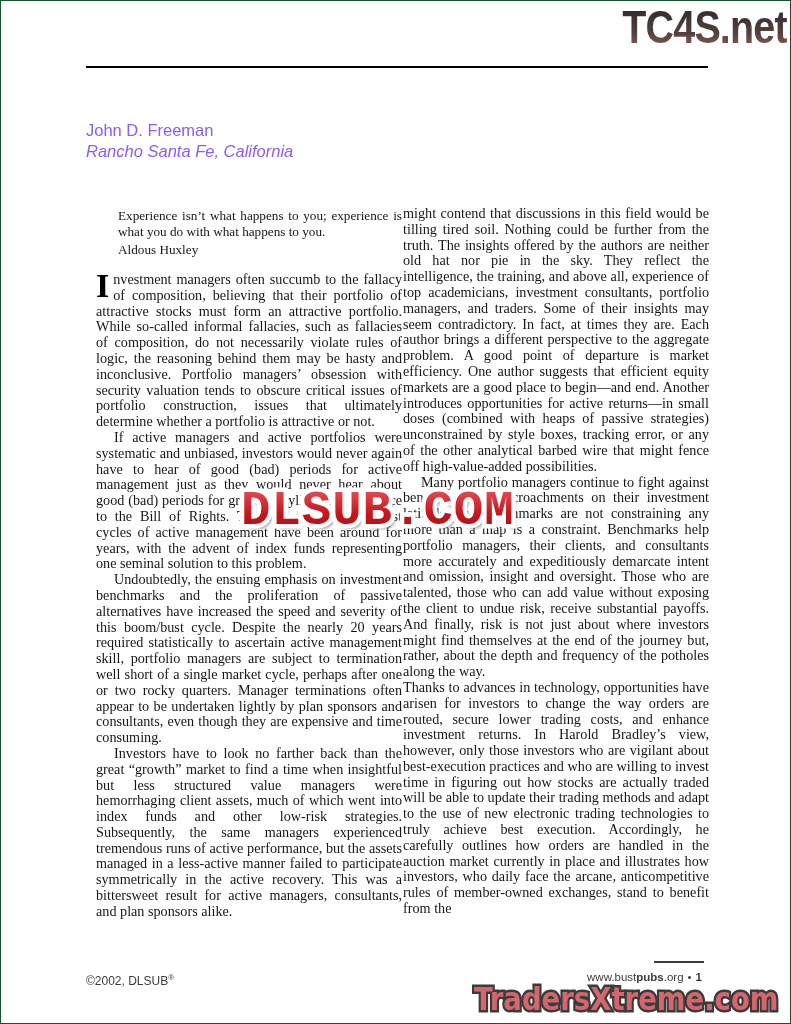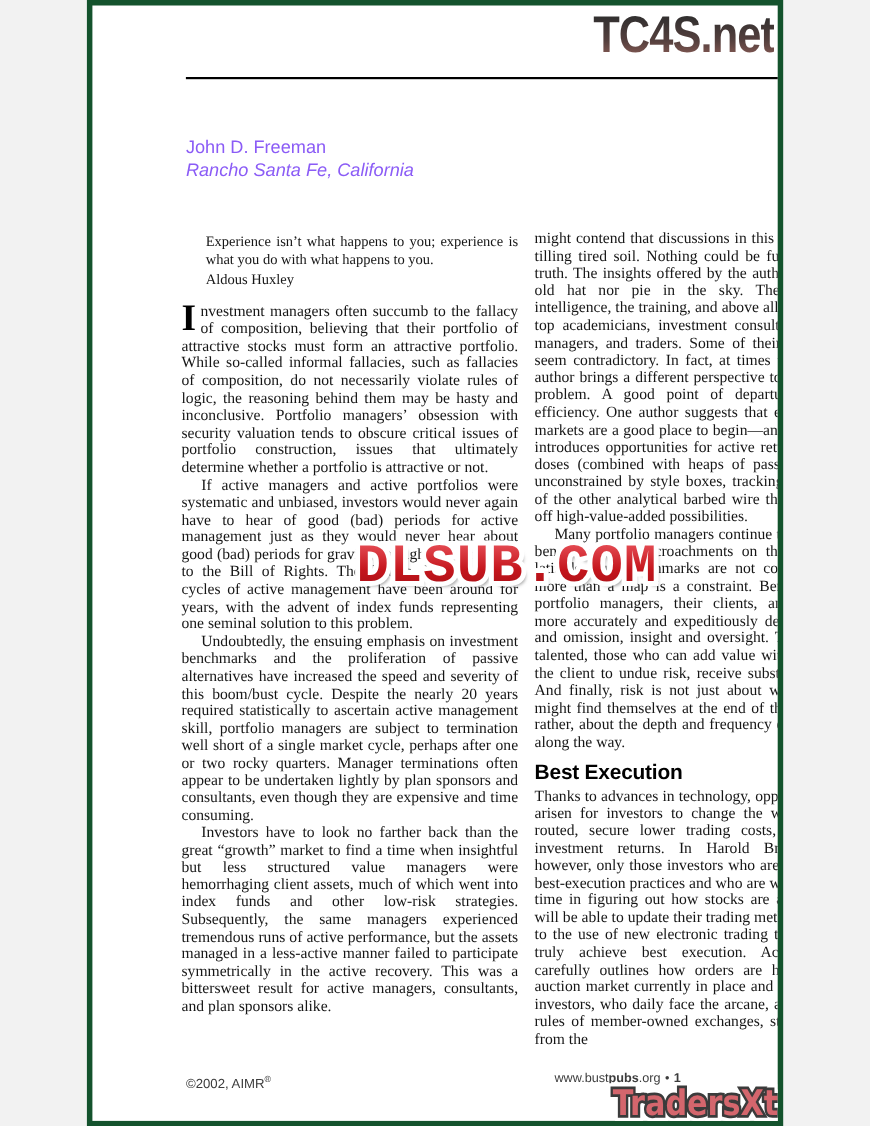--- a/index.html
+++ b/index.html
@@ -1,19 +1,19 @@
 <!DOCTYPE html>
 <html lang="en" style="--body-text: #161616; --footer-text: #3c3c3c; --wm-top-dark: #2e2e2e; --wm-top-red: #916059; --wm-mid-red: #c5161d; --wm-mid-red-light: #e8525a; --wm-bottom-fill: #d4666d; --wm-bottom-outline: #3b3b3b;"><head>
 <meta charset="utf-8">
 <style>
   html,body { margin:0; padding:0; background:#f2f2f2; }
   .page {
-    position:relative; width:633px; height:1024px; background:#ffffff;
+    position:relative; width:791px; height:1024px; background:#ffffff;
     overflow:hidden; margin:0 auto; box-sizing:border-box;
-    border:5px solid #14532d;
+    border:1px solid #14532d;
     font-family:"Liberation Serif", serif; color:var(--body-text);
   }
 
   
   .wm-top {
     position:absolute; top:-2px; right:3px; white-space:nowrap;
     font-family:"Liberation Sans", sans-serif; font-weight:bold;
     font-size:47px; letter-spacing:-1px;
     transform:scaleX(0.84); transform-origin:100% 0;
     background:linear-gradient(180deg, var(--wm-top-dark) 18%, #55403e 62%, var(--wm-top-red) 95%);
@@ -31,21 +31,21 @@
     position:absolute; left:85px; top:119px;
     font-family:"Liberation Sans", sans-serif; font-size:16.5px; line-height:21px; color:#8b5cf6;
   }
   .byline .ital { font-style:italic; }
 
   
   .col {
     position:absolute; top:205px; width:306px;
     font-size:14.2px; line-height:15.8px; text-align:justify; color:var(--body-text);
   }
-  .col-left  { left:81px; }
+  .col-left  { left:95px; }
   .col-right { left:402px; }
   .col p { margin:0; text-indent:18px; }
   .col p.flush { text-indent:0; }
 
   .epigraph { margin:2px 0 14px 22px; font-size:13.2px; line-height:16px; }
   .epigraph .attr { display:block; margin-top:2px; padding-right:2px; }
 
   .dropcap {
     float:left; font-weight:bold; font-size:34px; line-height:26px;
     padding:1px 4px 0 0; color:#000;
@@ -123,30 +123,29 @@
     </div>
     <p class="flush"><span class="dropcap">I</span><span>nvestment managers often succumb to the fallacy of composition, believing that their portfolio of attractive stocks must form an attractive portfolio. While so-called informal fallacies, such as fallacies of composition, do not necessarily violate rules of logic, the reasoning behind them may be hasty and inconclusive. Portfolio managers’ obsession with security valuation tends to obscure critical issues of portfolio construction, issues that ultimately determine whether a portfolio is attractive or not.</span></p>
     <p>If active managers and active portfolios were systematic and unbiased, investors would never again have to hear of good (bad) periods for active management just as they would never hear about good (bad) periods for gravity, daylight, or adherence to the Bill of Rights. The fact is that boom/bust cycles of active management have been around for years, with the advent of index funds representing one seminal solution to this problem.</p>
     <p>Undoubtedly, the ensuing emphasis on investment benchmarks and the proliferation of passive alternatives have increased the speed and severity of this boom/bust cycle. Despite the nearly 20 years required statistically to ascertain active management skill, portfolio managers are subject to termination well short of a single market cycle, perhaps after one or two rocky quarters. Manager terminations often appear to be undertaken lightly by plan sponsors and consultants, even though they are expensive and time consuming.</p>
     <p>Investors have to look no farther back than the great “growth” market to find a time when insightful but less structured value managers were hemorrhaging client assets, much of which went into index funds and other low-risk strategies. Subsequently, the same managers experienced tremendous runs of active performance, but the assets managed in a less-active manner failed to participate symmetrically in the active recovery. This was a bittersweet result for active managers, consultants, and plan sponsors alike.</p>
   </div>
 
   <div class="col col-right">
     <p class="flush">might contend that discussions in this field would be tilling tired soil. Nothing could be further from the truth. The insights offered by the authors are neither old hat nor pie in the sky. They reflect the intelligence, the training, and above all, experience of top academicians, investment consultants, portfolio managers, and traders. Some of their insights may seem contradictory. In fact, at times they are. Each author brings a different perspective to the aggregate problem. A good point of departure is market efficiency. One author suggests that efficient equity markets are a good place to begin—and end. Another introduces opportunities for active returns—in small doses (combined with heaps of passive strategies) unconstrained by style boxes, tracking error, or any of the other analytical barbed wire that might fence off high-value-added possibilities.</p>
     <p>Many portfolio managers continue to fight against benchmarks as encroachments on their investment latitude. But benchmarks are not constraining any more than a map is a constraint. Benchmarks help portfolio managers, their clients, and consultants more accurately and expeditiously demarcate intent and omission, insight and oversight. Those who are talented, those who can add value without exposing the client to undue risk, receive substantial payoffs. And finally, risk is not just about where investors might find themselves at the end of the journey but, rather, about the depth and frequency of the potholes along the way.</p>
-    <h2 class="section-heading">Best Execution</h2>
     <p class="flush">Thanks to advances in technology, opportunities have arisen for investors to change the way orders are routed, secure lower trading costs, and enhance investment returns. In Harold Bradley’s view, however, only those investors who are vigilant about best-execution practices and who are willing to invest time in figuring out how stocks are actually traded will be able to update their trading methods and adapt to the use of new electronic trading technologies to truly achieve best execution. Accordingly, he carefully outlines how orders are handled in the auction market currently in place and illustrates how investors, who daily face the arcane, anticompetitive rules of member-owned exchanges, stand to benefit from the</p>
   </div>
 
   <div class="wm-mid">
     <span class="layer stroke">DLSUB.COM</span>
     <span class="layer fill">DLSUB.COM</span>
   </div>
 
-  <div class="footer-copyright"><span>©2002, AIMR</span><sup>®</sup></div>
+  <div class="footer-copyright"><span>©2002, DLSUB</span><sup>®</sup></div>
 
   <div class="footnote-rule"></div>
 
   <div class="footer-site">
     <span>www.bust</span><span class="bold">pubs</span><span>.org</span><span class="sep">•</span><span class="bold">1</span>
   </div>
 
   <div class="wm-bottom">
     <span class="layer glow">TradersXtreme.com</span>
     <span class="layer outline">TradersXtreme.com</span>

